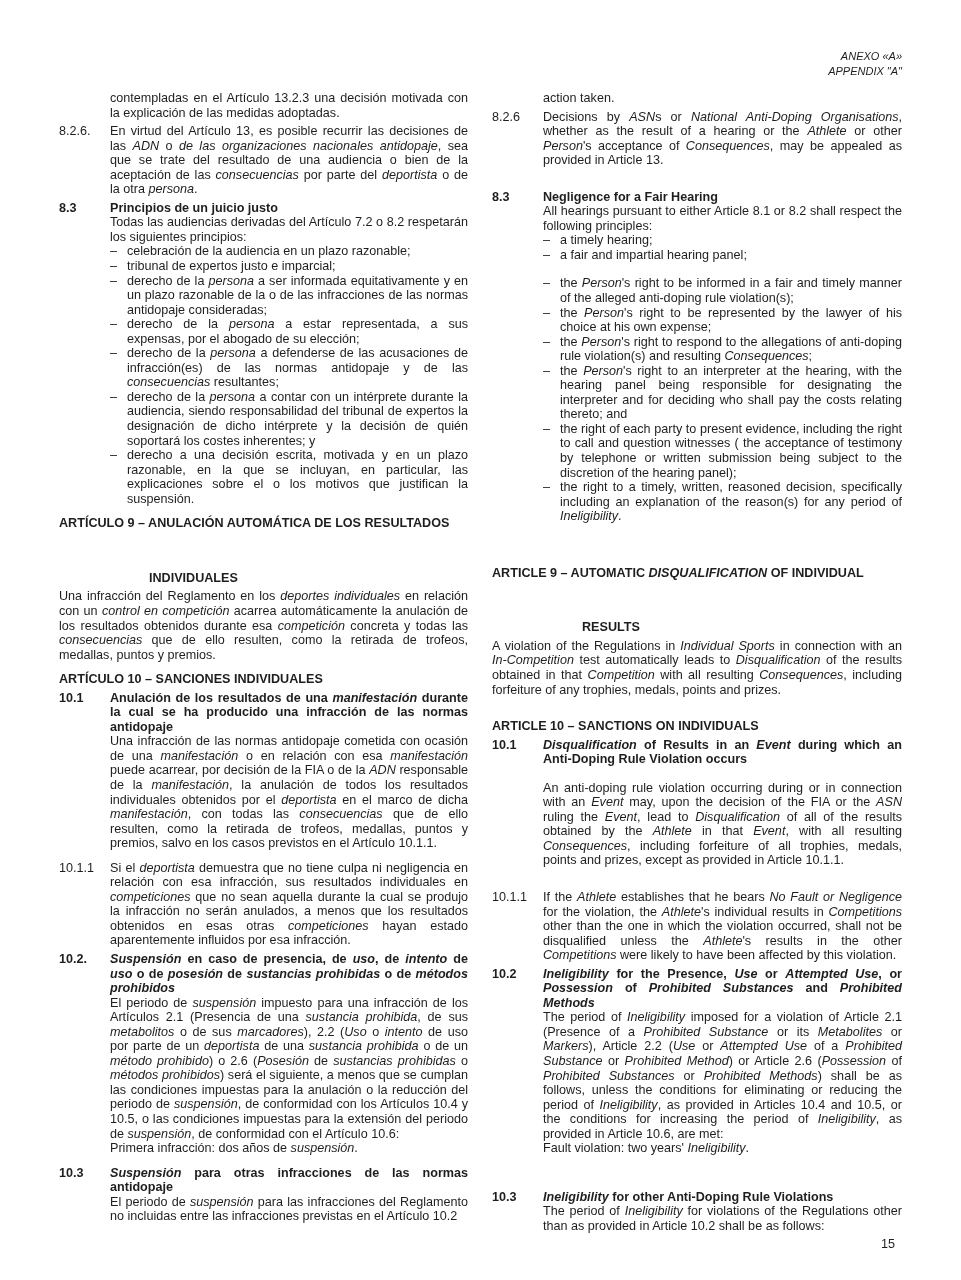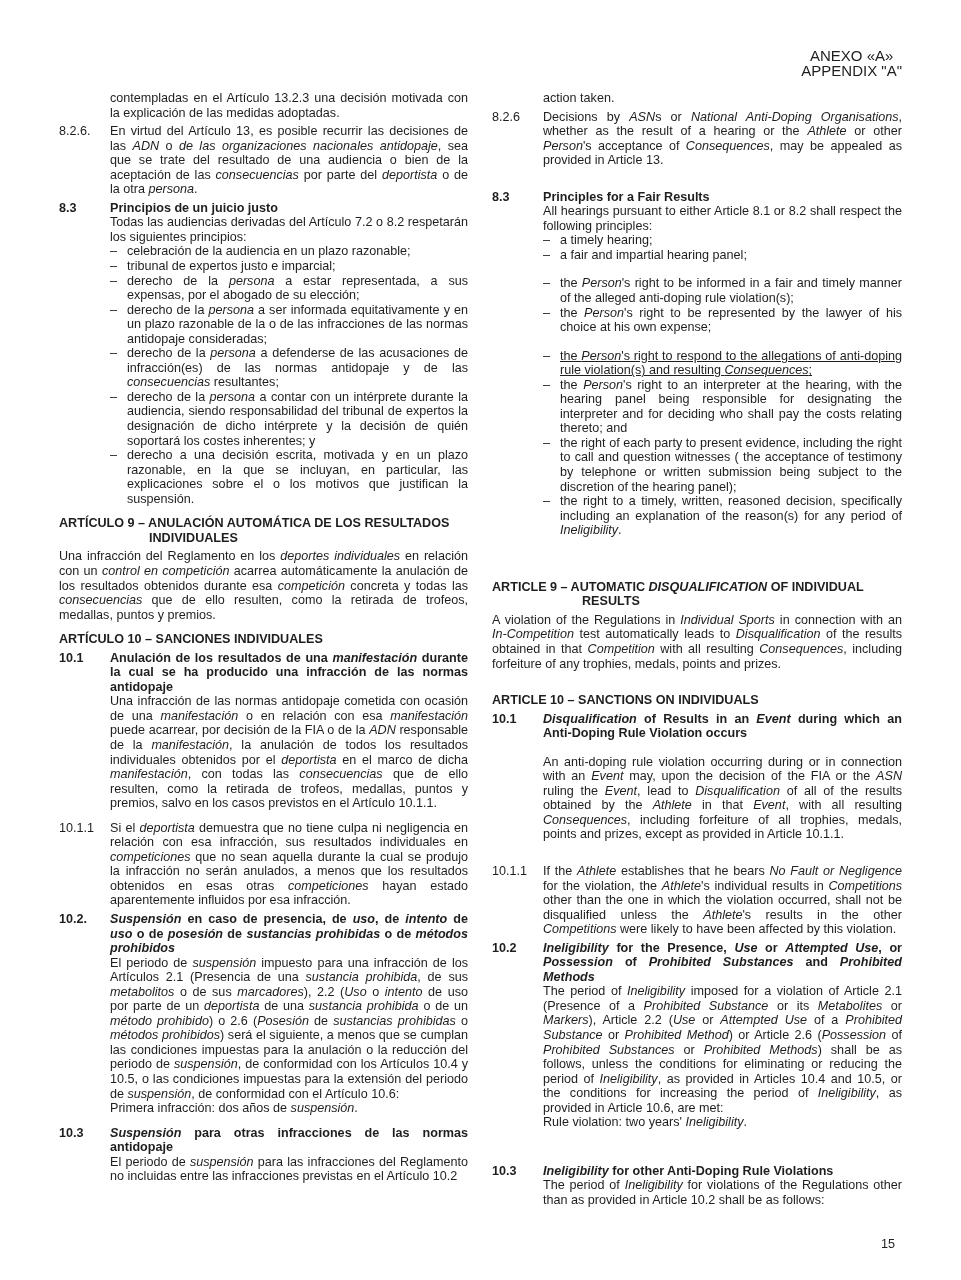--- a/index.html
+++ b/index.html
@@ -1,31 +1,31 @@
 <!DOCTYPE html>
 <html><head>
 <meta charset="utf-8">
 <style>
   html, body { margin: 0; padding: 0; background: #ffffff; }
   body { width: 961px; height: 1280px; position: relative; overflow: hidden;
          font-family: "Liberation Sans", sans-serif; color: #1e1e1e; font-size: 12.6px; line-height: 14.55px; }
-  .header { position: absolute; right: 59px; top: 49px; text-align: center; font-size: 15px; line-height: 14.5px; }
+  .header { position: absolute; right: 59px; top: 49px; text-align: right; font-style: italic; font-size: 11px; line-height: 14.5px; }
   .col { position: absolute; top: 91px; }
   .col.left { left: 59px; width: 409px; }
   .col.right { left: 492px; width: 410px; }
   .block { position: relative; }
   .num { position: absolute; left: 0; top: 0; }
   .num.b { font-weight: bold; }
   .body { margin-left: 51px; text-align: justify; }
   .title { font-weight: bold; text-align: justify; }
   .dash-list { margin: 0; padding: 0; list-style: none; }
   .dash-list li { position: relative; padding-left: 17px; text-align: justify; }
   .dash-list li::before { content: "\2013"; position: absolute; left: 0; top: 0; }
   .art-h { font-weight: bold; text-align: justify; }
-  .art-h .cont { display: block; padding-left: 90px; }
+  .art-h .cont { display: block; padding-left: 90px; margin-top: 40px; }
   .para { text-align: justify; }
   em, i { font-style: italic; }
   .pageno { position: absolute; right: 66px; top: 1237px; font-size: 12.6px; }
   .gap-s { height: 4px; }
   .gap-m { height: 10px; }
   .gap-l { height: 22px; }
 </style>
 </head>
 <body>
 
@@ -45,22 +45,22 @@
   </div>
   <div class="gap-s"></div>
   <div class="block">
     <span class="num b">8.3</span>
     <div class="body">
       <div class="title">Principios de un juicio justo</div>
       <div><span>Todas las audiencias derivadas del Artículo 7.2 o 8.2 respetarán los siguientes principios:</span></div>
       <ul class="dash-list">
           <li><span>celebración de la audiencia en un plazo razonable;</span></li>
           <li><span>tribunal de expertos justo e imparcial;</span></li>
+          <li><span>derecho de la </span><em>persona</em><span> a ser informada equitativamente y en un plazo razonable de la o de las infracciones de las normas antidopaje consideradas;</span></li>
           <li><span>derecho de la </span><em>persona</em><span> a estar representada, a sus expensas, por el abogado de su elección;</span></li>
-          <li><span>derecho de la </span><em>persona</em><span> a ser informada equitativamente y en un plazo razonable de la o de las infracciones de las normas antidopaje consideradas;</span></li>
           <li><span>derecho de la </span><em>persona</em><span> a defenderse de las acusaciones de infracción(es) de las normas antidopaje y de las </span><em>consecuencias</em><span> resultantes;</span></li>
           <li><span>derecho de la </span><em>persona</em><span> a contar con un intérprete durante la audiencia, siendo responsabilidad del tribunal de expertos la designación de dicho intérprete y la decisión de quién soportará los costes inherentes; y</span></li>
           <li><span>derecho a una decisión escrita, motivada y en un plazo razonable, en la que se incluyan, en particular, las explicaciones sobre el o los motivos que justifican la suspensión.</span></li>
         </ul>
     </div>
   </div>
   <div class="gap-m"></div>
   <div class="art-h">
     <span>ARTÍCULO 9 – ANULACIÓN AUTOMÁTICA DE LOS RESULTADOS</span>
     <span class="cont">INDIVIDUALES</span>
@@ -107,28 +107,28 @@
     </div>
   <div class="gap-s"></div>
   <div class="block">
     <span class="num">8.2.6</span>
     <div class="body"><span>Decisions by </span><em>ASN</em><span>s or </span><em>National Anti-Doping Organisations</em><span>, whether as the result of a hearing or the </span><em>Athlete</em><span> or other </span><em>Person</em><span>'s acceptance of </span><em>Consequences</em><span>, may be appealed as provided in Article 13.</span></div>
   </div>
   <div class="gap-l"></div>
   <div class="block">
     <span class="num b">8.3</span>
     <div class="body">
-      <div class="title">Principles for a Fair Results</div>
+      <div class="title">Negligence for a Fair Hearing</div>
       <div><span>All hearings pursuant to either Article 8.1 or 8.2 shall respect the following principles:</span></div>
       <ul class="dash-list">
           <li><span>a timely hearing;</span></li>
           <li><span>a fair and impartial hearing panel;</span></li>
           <li style="margin-top: 14px;"><span>the </span><em>Person</em><span>'s right to be informed in a fair and timely manner of the alleged anti-doping rule violation(s);</span></li>
           <li><span>the </span><em>Person</em><span>'s right to be represented by the lawyer of his choice at his own expense;</span></li>
-          <li style="margin-top: 14px; text-decoration: underline;"><span>the </span><em>Person</em><span>'s right to respond to the allegations of anti-doping rule violation(s) and resulting </span><em>Consequences</em><span>;</span></li>
+          <li style=""><span>the </span><em>Person</em><span>'s right to respond to the allegations of anti-doping rule violation(s) and resulting </span><em>Consequences</em><span>;</span></li>
           <li><span>the </span><em>Person</em><span>'s right to an interpreter at the hearing, with the hearing panel being responsible for designating the interpreter and for deciding who shall pay the costs relating thereto; and</span></li>
           <li><span>the right of each party to present evidence, including the right to call and question witnesses ( the acceptance of testimony by telephone or written submission being subject to the discretion of the hearing panel);</span></li>
           <li><span>the right to a timely, written, reasoned decision, specifically including an explanation of the reason(s) for any period of </span><em>Ineligibility</em><span>.</span></li>
         </ul>
     </div>
   </div>
   <div style="height:42px"></div>
   <div class="art-h">
     <span><span>ARTICLE 9 – AUTOMATIC </span><em>DISQUALIFICATION</em><span> OF INDIVIDUAL</span></span>
     <span class="cont">RESULTS</span>
@@ -150,21 +150,21 @@
   <div class="block">
     <span class="num">10.1.1</span>
     <div class="body"><span>If the </span><em>Athlete</em><span> establishes that he bears </span><em>No Fault or Negligence</em><span> for the violation, the </span><em>Athlete</em><span>'s individual results in </span><em>Competitions</em><span> other than the one in which the violation occurred, shall not be disqualified unless the </span><em>Athlete</em><span>'s results in the other </span><em>Competitions</em><span> were likely to have been affected by this violation.</span></div>
   </div>
   <div class="gap-s"></div>
   <div class="block">
     <span class="num b">10.2</span>
     <div class="body">
       <div class="title"><em>Ineligibility</em><span> for the Presence, </span><em>Use</em><span> or </span><em>Attempted Use</em><span>, or </span><em>Possession</em><span> of </span><em>Prohibited Substances</em><span> and </span><em>Prohibited Methods</em></div>
       <div><span>The period of </span><em>Ineligibility</em><span> imposed for a violation of Article 2.1 (Presence of a </span><em>Prohibited Substance</em><span> or its </span><em>Metabolites</em><span> or </span><em>Markers</em><span>), Article 2.2 (</span><em>Use</em><span> or </span><em>Attempted Use</em><span> of a </span><em>Prohibited Substance</em><span> or </span><em>Prohibited Method</em><span>) or Article 2.6 (</span><em>Possession</em><span> of </span><em>Prohibited Substances</em><span> or </span><em>Prohibited Methods</em><span>) shall be as follows, unless the conditions for eliminating or reducing the period of </span><em>Ineligibility</em><span>, as provided in Articles 10.4 and 10.5, or the conditions for increasing the period of </span><em>Ineligibility</em><span>, as provided in Article 10.6, are met:</span></div>
-      <div><span>Rule violation: two years' </span><em>Ineligibility</em><span>.</span></div>
+      <div><span>Fault violation: two years' </span><em>Ineligibility</em><span>.</span></div>
     </div>
   </div>
   <div style="height:34px"></div>
   <div class="block">
     <span class="num b">10.3</span>
     <div class="body">
       <div class="title"><em>Ineligibility</em><span> for other Anti-Doping Rule Violations</span></div>
       <div><span>The period of </span><em>Ineligibility</em><span> for violations of the Regulations other than as provided in Article 10.2 shall be as follows:</span></div>
     </div>
   </div>

